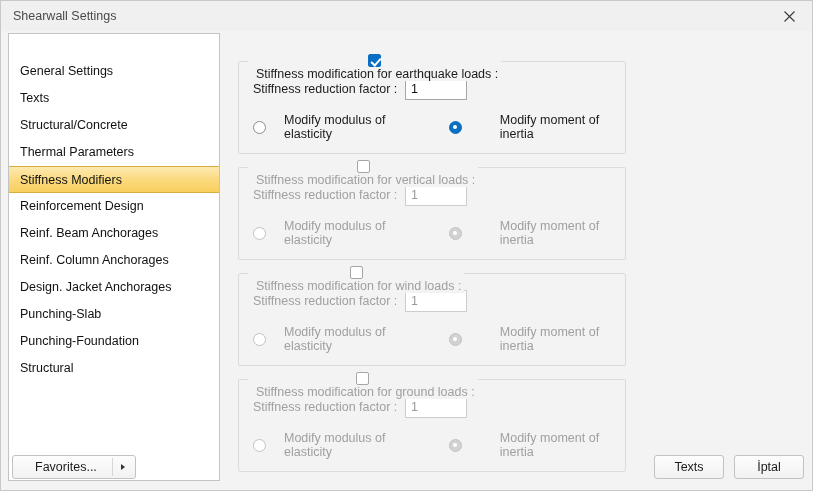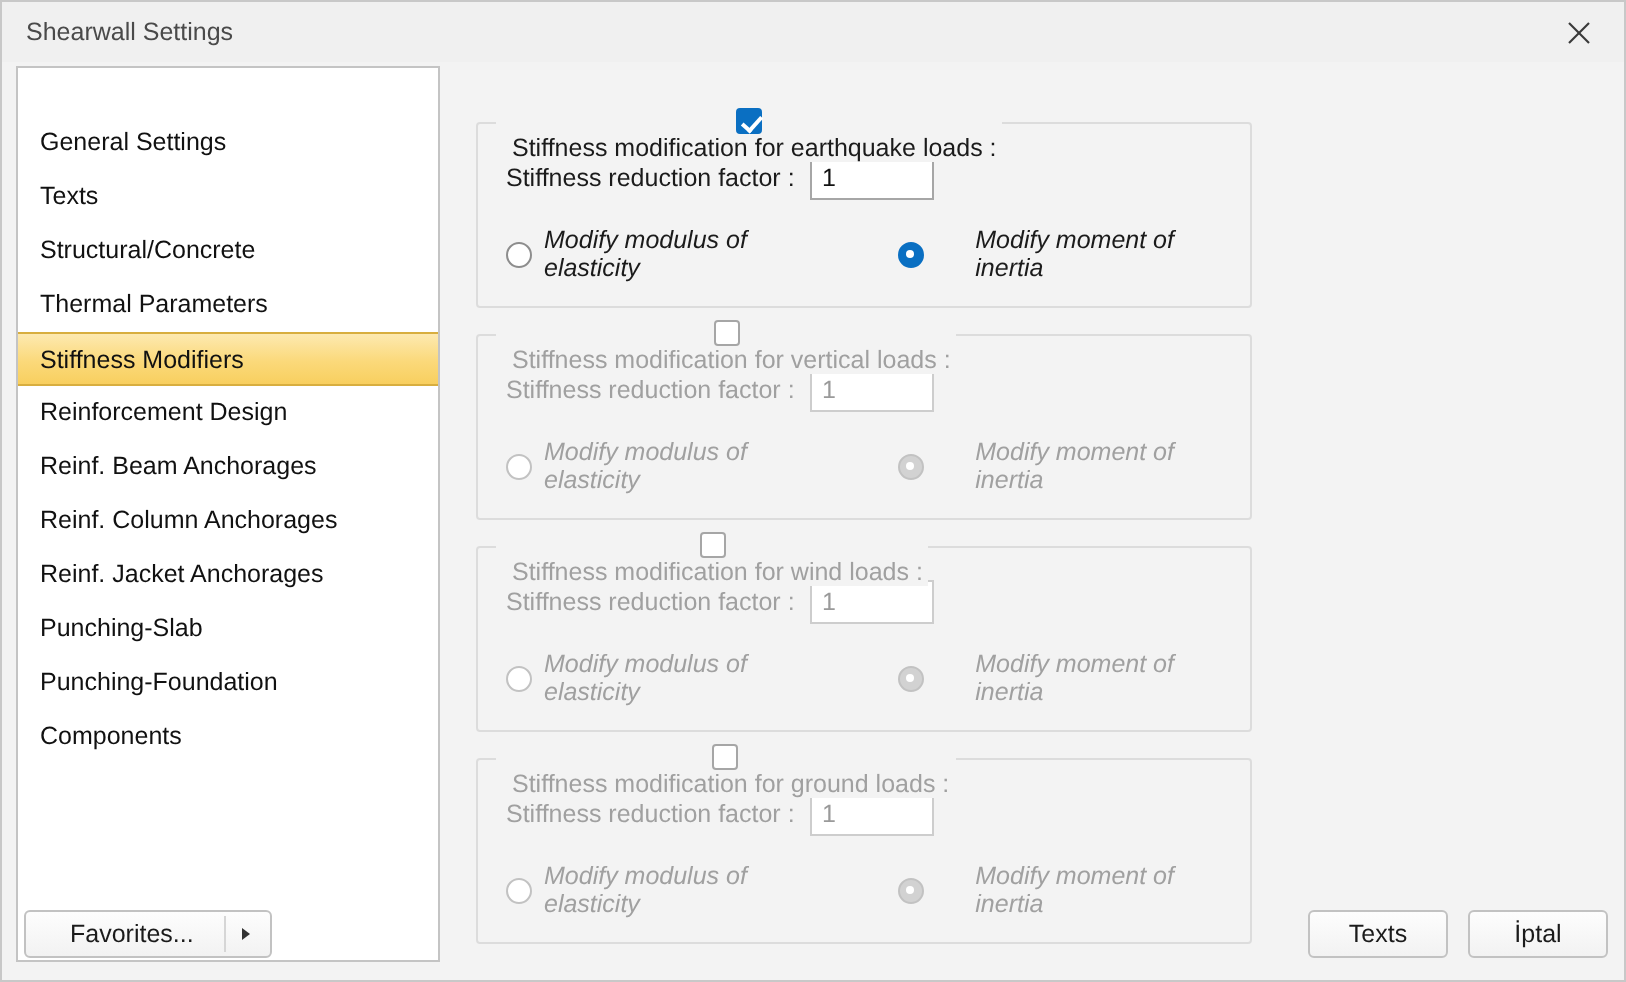--- a/index.html
+++ b/index.html
@@ -195,21 +195,21 @@
     content: "";
     position: absolute;
     left: 3.5px; top: 3.5px;
     width: 4px; height: 4px;
     border-radius: 50%;
     background: #fff;
   }
   .rb.dim { border-color: #c2c2c2; }
   .rb.dim.selected { background: #d2d2d2; border-color: #c2c2c2; }
   .rb.dim.selected::after { background: #fff; }
-  .radio-label { margin-left: 6px; font-size: 12.5px; font-style: italic; }
+  .radio-label { margin-left: 18px; font-size: 12.5px; }
 
   
   .footer {
     position: absolute;
     left: 0;
     bottom: 0;
     width: 813px;
     height: 41px;
   }
   .btn {
@@ -271,24 +271,24 @@
 
     <div class="nav">
       <div class="nav-item">General Settings</div>
       <div class="nav-item">Texts</div>
       <div class="nav-item">Structural/Concrete</div>
       <div class="nav-item">Thermal Parameters</div>
       <div class="nav-item selected">Stiffness Modifiers</div>
       <div class="nav-item">Reinforcement Design</div>
       <div class="nav-item">Reinf. Beam Anchorages</div>
       <div class="nav-item">Reinf. Column Anchorages</div>
-      <div class="nav-item">Reinf. Jacket Anchorages</div>
+      <div class="nav-item">Design. Jacket Anchorages</div>
       <div class="nav-item">Punching-Slab</div>
       <div class="nav-item">Punching-Foundation</div>
-      <div class="nav-item">Components</div>
+      <div class="nav-item">Structural</div>
     </div>
 
     <div class="panel">
 
       <div class="group">
         <div class="group-title">
           <span class="cb checked"></span>
           <span class="label">Stiffness modification for earthquake loads :</span>
         </div>
         <div class="field-row">

